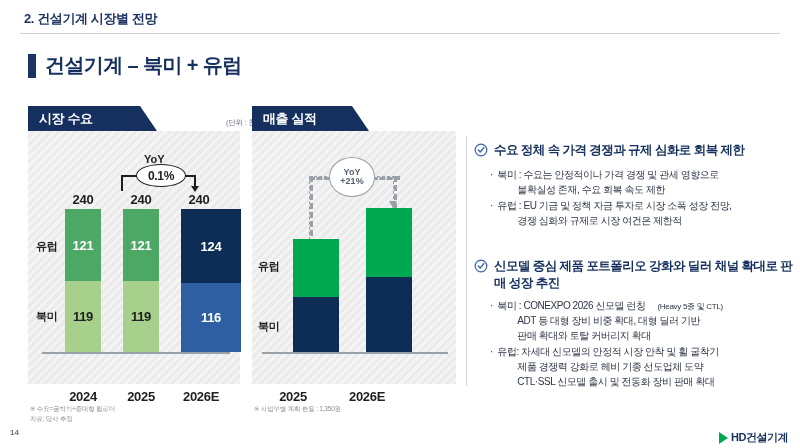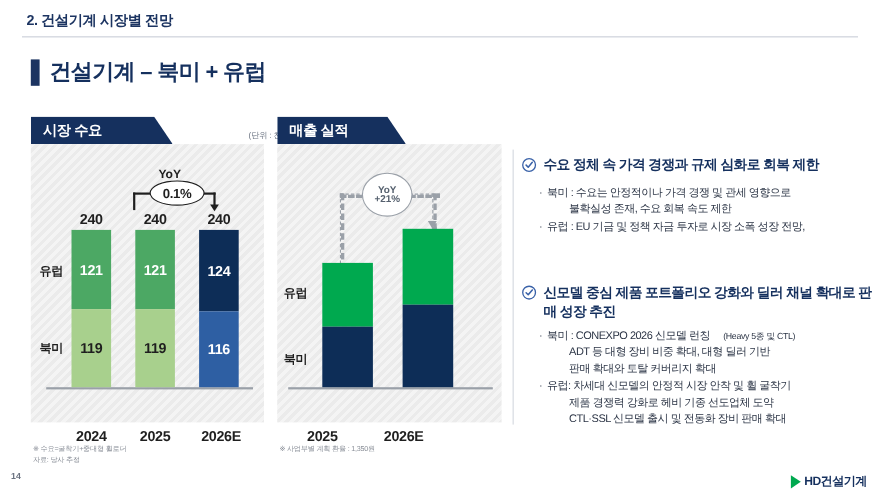--- a/index.html
+++ b/index.html
@@ -162,21 +162,21 @@
 
     <div class="bar" style="left:95px;top:78px;width:36px;height:143px;">
       <div class="seg" style="top:0;height:72px;background:#4ca864;">
         <span class="seg-val" style="color:#ffffff;">121</span>
       </div>
       <div class="seg" style="top:72px;height:71px;background:#a8d08d;">
         <span class="seg-val" style="color:#1f1f1f;">119</span>
       </div>
     </div>
 
-    <div class="bar" style="left:153px;top:78px;width:36px;height:143px;">
+    <div class="bar" style="left:153px;top:78px;width:60px;height:143px;">
       <div class="seg" style="top:0;height:74px;background:#0d2d57;">
         <span class="seg-val" style="color:#ffffff;">124</span>
       </div>
       <div class="seg" style="top:74px;height:69px;background:#2e5fa3;">
         <span class="seg-val" style="color:#ffffff;">116</span>
       </div>
     </div>
 
     <div class="rowlab" style="left:8px;top:108px;">유럽</div>
     <div class="rowlab" style="left:8px;top:178px;">북미</div>
@@ -240,20 +240,21 @@
         <span class="bdot">·</span>
         <span class="btxt">
           <span>북미 : 수요는 안정적이나 가격 경쟁 및 관세 영향으로</span>
           <span class="ind">불확실성 존재, 수요 회복 속도 제한</span>
         </span>
       </div>
       <div class="bitem">
         <span class="bdot">·</span>
         <span class="btxt">
           <span>유럽 : EU 기금 및 정책 자금 투자로 시장 소폭 성장 전망,</span>
+          <span class="ind">경쟁 심화와 규제로 시장 여건은 제한적</span>
         </span>
       </div>
     </div>
   </div>
 
   <div class="sec" style="top:258px;">
     <div class="sec-head">
       <span class="chk">
         <svg width="14" height="14" viewBox="0 0 14 14">
           <circle cx="7" cy="7" r="5.8" fill="none" stroke="#3a62a8" stroke-width="1.2"></circle>

